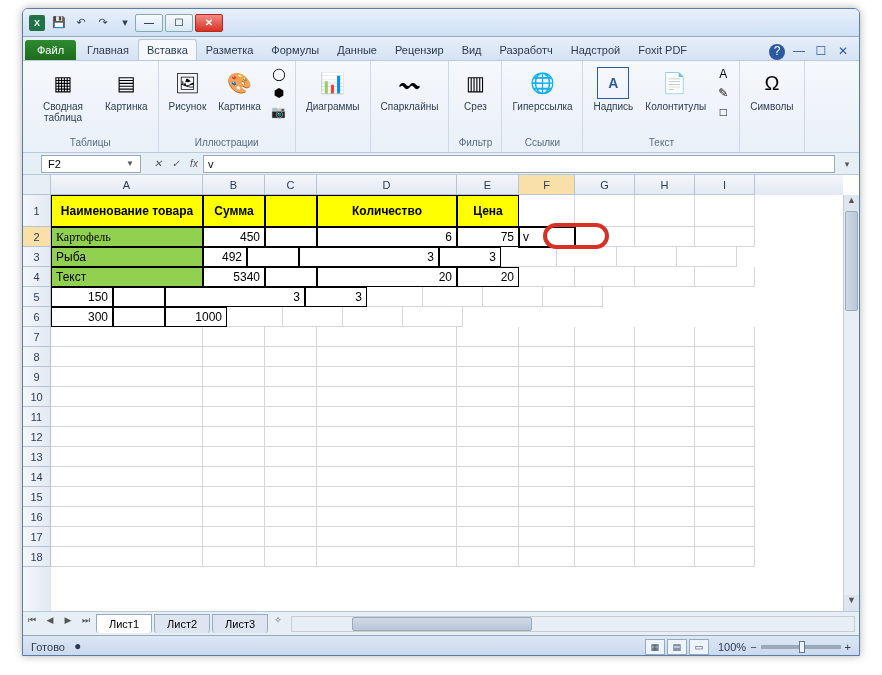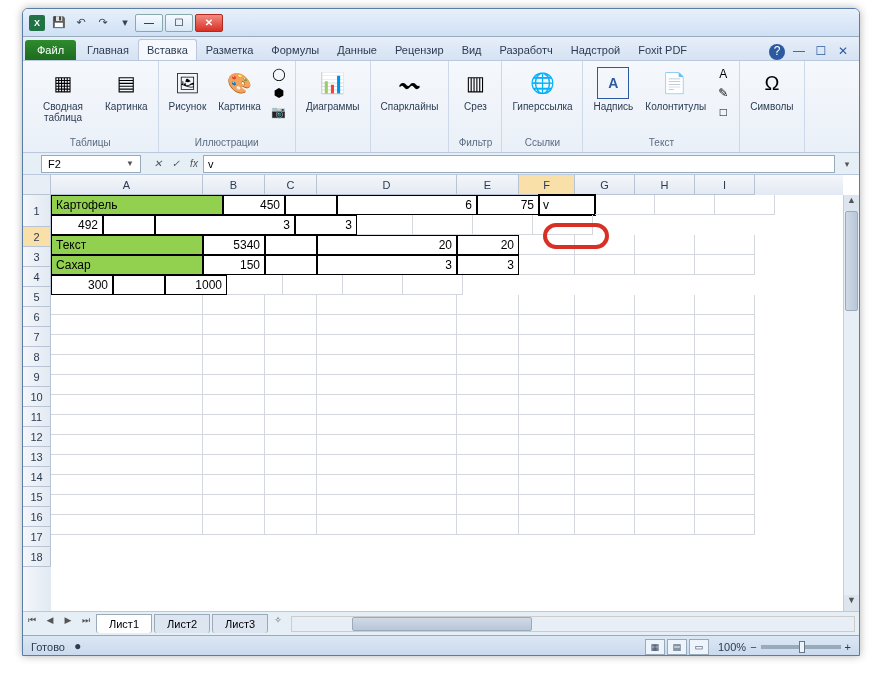--- a/index.html
+++ b/index.html
@@ -277,54 +277,65 @@
         <div class="rh">11</div>
         <div class="rh">12</div>
         <div class="rh">13</div>
         <div class="rh">14</div>
         <div class="rh">15</div>
         <div class="rh">16</div>
         <div class="rh">17</div>
         <div class="rh">18</div>
       </div>
     <div class="cells" id="cells">
-        <div class="crow ">
-          <div class="cell namecell " style="width: 172px;">Картофель</div>
+        <div class="crow hdr">
+          <div class="cell hdrcell center" style="width: 152px;">Наименование товара</div>
+          <div class="cell hdrcell center" style="width: 62px;">Сумма</div>
+          <div class="cell hdrcell " style="width: 52px;"></div>
+          <div class="cell hdrcell center" style="width: 140px;">Количество</div>
+          <div class="cell hdrcell center" style="width: 62px;">Цена</div>
+          <div class="cell  " style="width: 56px;"></div>
+          <div class="cell  " style="width: 60px;"></div>
+          <div class="cell  " style="width: 60px;"></div>
+          <div class="cell  " style="width: 60px;"></div>
+        </div>
+        <div class="crow ">
+          <div class="cell namecell " style="width: 152px; font-family: Liberation Serif, serif;">Картофель</div>
           <div class="cell datacell right" style="width: 62px;">450</div>
           <div class="cell datacell " style="width: 52px;"></div>
           <div class="cell datacell right" style="width: 140px;">6</div>
           <div class="cell datacell right" style="width: 62px;">75</div>
           <div class="cell  " style="width: 56px; outline: rgb(0, 0, 0) solid 2px; outline-offset: -1px;">v</div>
           <div class="cell  " style="width: 60px;"></div>
           <div class="cell  " style="width: 60px;"></div>
           <div class="cell  " style="width: 60px;"></div>
         </div>
         <div class="crow ">
-          <div class="cell datacell right" style="width: 52px;">492</div>
+          <div class="cell namecell " style="width: 152px;">Рыба</div>
+          <div class="cell datacell right" style="width: 44px;">492</div>
           <div class="cell datacell " style="width: 52px;"></div>
           <div class="cell datacell right" style="width: 140px;">3</div>
           <div class="cell datacell right" style="width: 62px;">3</div>
           <div class="cell  " style="width: 56px;"></div>
           <div class="cell  " style="width: 60px;"></div>
           <div class="cell  " style="width: 60px;"></div>
           <div class="cell  " style="width: 60px;"></div>
         </div>
         <div class="crow ">
           <div class="cell namecell " style="width: 152px;">Текст</div>
           <div class="cell datacell right" style="width: 62px;">5340</div>
           <div class="cell datacell " style="width: 52px;"></div>
           <div class="cell datacell right" style="width: 140px;">20</div>
           <div class="cell datacell right" style="width: 62px;">20</div>
           <div class="cell  " style="width: 56px;"></div>
           <div class="cell  " style="width: 60px;"></div>
           <div class="cell  " style="width: 60px;"></div>
           <div class="cell  " style="width: 60px;"></div>
         </div>
         <div class="crow ">
-          <div class="cell namecell " style="width: 152px;">Сахар</div>
           <div class="cell datacell right" style="width: 62px;">150</div>
           <div class="cell datacell " style="width: 52px;"></div>
           <div class="cell datacell right" style="width: 140px;">3</div>
           <div class="cell datacell right" style="width: 62px;">3</div>
           <div class="cell  " style="width: 56px;"></div>
           <div class="cell  " style="width: 60px;"></div>
           <div class="cell  " style="width: 60px;"></div>
           <div class="cell  " style="width: 60px;"></div>
         </div>
         <div class="crow ">

